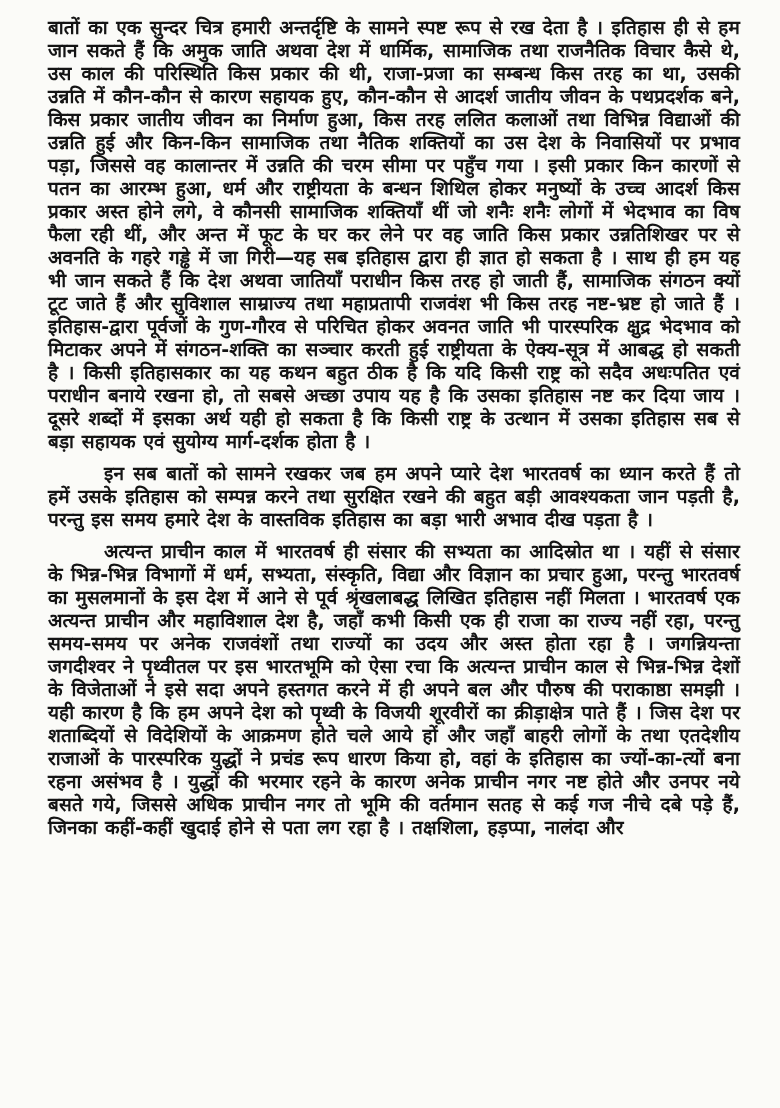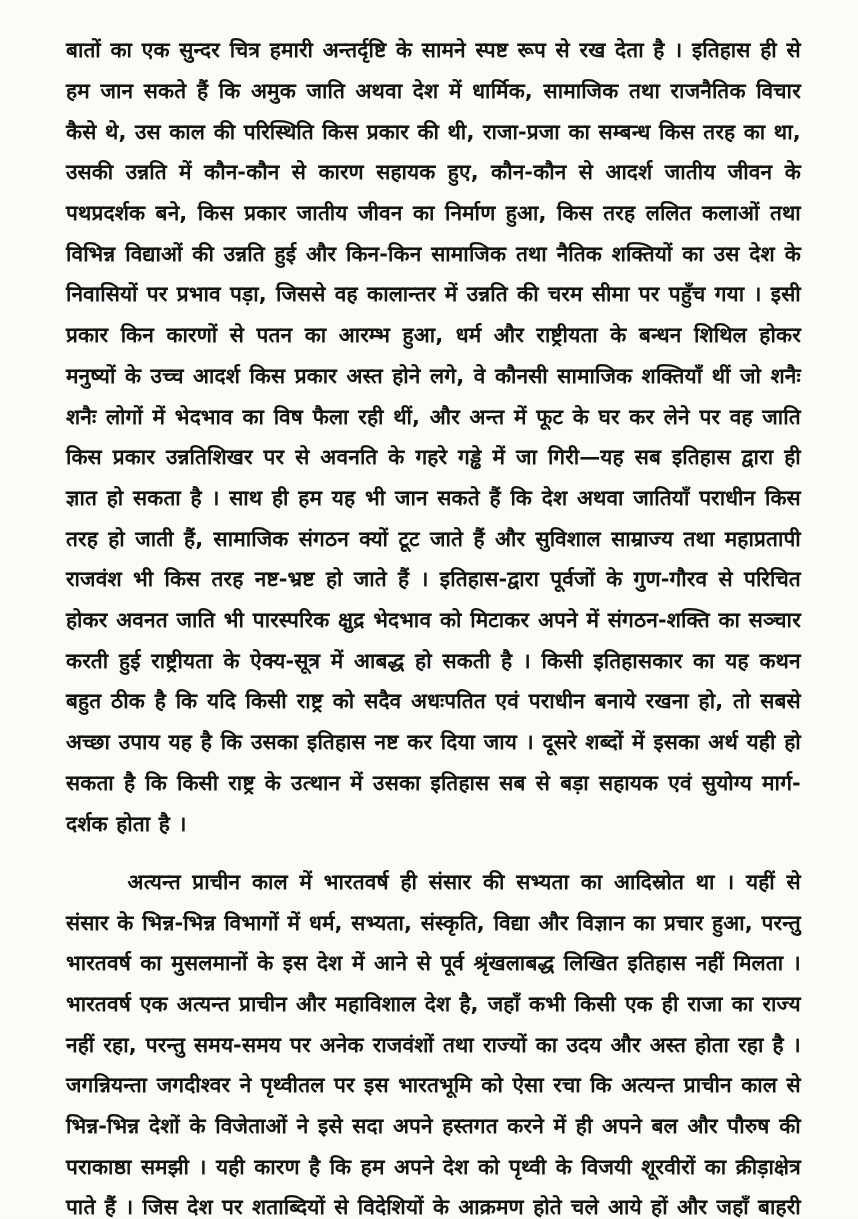--- a/index.html
+++ b/index.html
@@ -15,34 +15,35 @@
   }
   .page {
     box-sizing: border-box;
     width: 780px;
     height: 1108px;
     background: #fbfbf8;
     padding: 12px 36px 0 44px;
     color: #141414;
   }
   .para {
-    margin: 16px;
+    margin: 4px;
     font-size: 19px;
-    line-height: 37px;
+    line-height: 23px;
     font-weight: bold;
     text-align: justify;
     letter-spacing: 0.1px;
     word-spacing: 1px;
   }
   .para + .para {
     margin-top: 9px;
   }
   .para.indented {
     text-indent: 56px;
   }
 </style>
 </head>
 <body>
 
 <div class="page">
   <p class="para">बातों का एक सुन्दर चित्र हमारी अन्तर्दृष्टि के सामने स्पष्ट रूप से रख देता है । इतिहास ही से हम जान सकते हैं कि अमुक जाति अथवा देश में धार्मिक, सामाजिक तथा राजनैतिक विचार कैसे थे, उस काल की परिस्थिति किस प्रकार की थी, राजा-प्रजा का सम्बन्ध किस तरह का था, उसकी उन्नति में कौन-कौन से कारण सहायक हुए, कौन-कौन से आदर्श जातीय जीवन के पथप्रदर्शक बने, किस प्रकार जातीय जीवन का निर्माण हुआ, किस तरह ललित कलाओं तथा विभिन्न विद्याओं की उन्नति हुई और किन-किन सामाजिक तथा नैतिक शक्तियों का उस देश के निवासियों पर प्रभाव पड़ा, जिससे वह कालान्तर में उन्नति की चरम सीमा पर पहुँच गया । इसी प्रकार किन कारणों से पतन का आरम्भ हुआ, धर्म और राष्ट्रीयता के बन्धन शिथिल होकर मनुष्यों के उच्च आदर्श किस प्रकार अस्त होने लगे, वे कौनसी सामाजिक शक्तियाँ थीं जो शनैः शनैः लोगों में भेदभाव का विष फैला रही थीं, और अन्त में फूट के घर कर लेने पर वह जाति किस प्रकार उन्नतिशिखर पर से अवनति के गहरे गड्ढे में जा गिरी—यह सब इतिहास द्वारा ही ज्ञात हो सकता है । साथ ही हम यह भी जान सकते हैं कि देश अथवा जातियाँ पराधीन किस तरह हो जाती हैं, सामाजिक संगठन क्यों टूट जाते हैं और सुविशाल साम्राज्य तथा महाप्रतापी राजवंश भी किस तरह नष्ट-भ्रष्ट हो जाते हैं । इतिहास-द्वारा पूर्वजों के गुण-गौरव से परिचित होकर अवनत जाति भी पारस्परिक क्षुद्र भेदभाव को मिटाकर अपने में संगठन-शक्ति का सञ्चार करती हुई राष्ट्रीयता के ऐक्य-सूत्र में आबद्ध हो सकती है । किसी इतिहासकार का यह कथन बहुत ठीक है कि यदि किसी राष्ट्र को सदैव अधःपतित एवं पराधीन बनाये रखना हो, तो सबसे अच्छा उपाय यह है कि उसका इतिहास नष्ट कर दिया जाय । दूसरे शब्दों में इसका अर्थ यही हो सकता है कि किसी राष्ट्र के उत्थान में उसका इतिहास सब से बड़ा सहायक एवं सुयोग्य मार्ग-दर्शक होता है ।</p>
+  <p class="para indented">इन सब बातों को सामने रखकर जब हम अपने प्यारे देश भारतवर्ष का ध्यान करते हैं तो हमें उसके इतिहास को सम्पन्न करने तथा सुरक्षित रखने की बहुत बड़ी आवश्यकता जान पड़ती है, परन्तु इस समय हमारे देश के वास्तविक इतिहास का बड़ा भारी अभाव दीख पड़ता है ।</p>
   <p class="para indented">अत्यन्त प्राचीन काल में भारतवर्ष ही संसार की सभ्यता का आदिस्रोत था । यहीं से संसार के भिन्न-भिन्न विभागों में धर्म, सभ्यता, संस्कृति, विद्या और विज्ञान का प्रचार हुआ, परन्तु भारतवर्ष का मुसलमानों के इस देश में आने से पूर्व श्रृंखलाबद्ध लिखित इतिहास नहीं मिलता । भारतवर्ष एक अत्यन्त प्राचीन और महाविशाल देश है, जहाँ कभी किसी एक ही राजा का राज्य नहीं रहा, परन्तु समय-समय पर अनेक राजवंशों तथा राज्यों का उदय और अस्त होता रहा है । जगन्नियन्ता जगदीश्वर ने पृथ्वीतल पर इस भारतभूमि को ऐसा रचा कि अत्यन्त प्राचीन काल से भिन्न-भिन्न देशों के विजेताओं ने इसे सदा अपने हस्तगत करने में ही अपने बल और पौरुष की पराकाष्ठा समझी । यही कारण है कि हम अपने देश को पृथ्वी के विजयी शूरवीरों का क्रीड़ाक्षेत्र पाते हैं । जिस देश पर शताब्दियों से विदेशियों के आक्रमण होते चले आये हों और जहाँ बाहरी लोगों के तथा एतदेशीय राजाओं के पारस्परिक युद्धों ने प्रचंड रूप धारण किया हो, वहां के इतिहास का ज्यों-का-त्यों बना रहना असंभव है । युद्धों की भरमार रहने के कारण अनेक प्राचीन नगर नष्ट होते और उनपर नये बसते गये, जिससे अधिक प्राचीन नगर तो भूमि की वर्तमान सतह से कई गज नीचे दबे पड़े हैं, जिनका कहीं-कहीं खुदाई होने से पता लग रहा है । तक्षशिला, हड़प्पा, नालंदा और</p>
 </div>
 
 </body></html>

